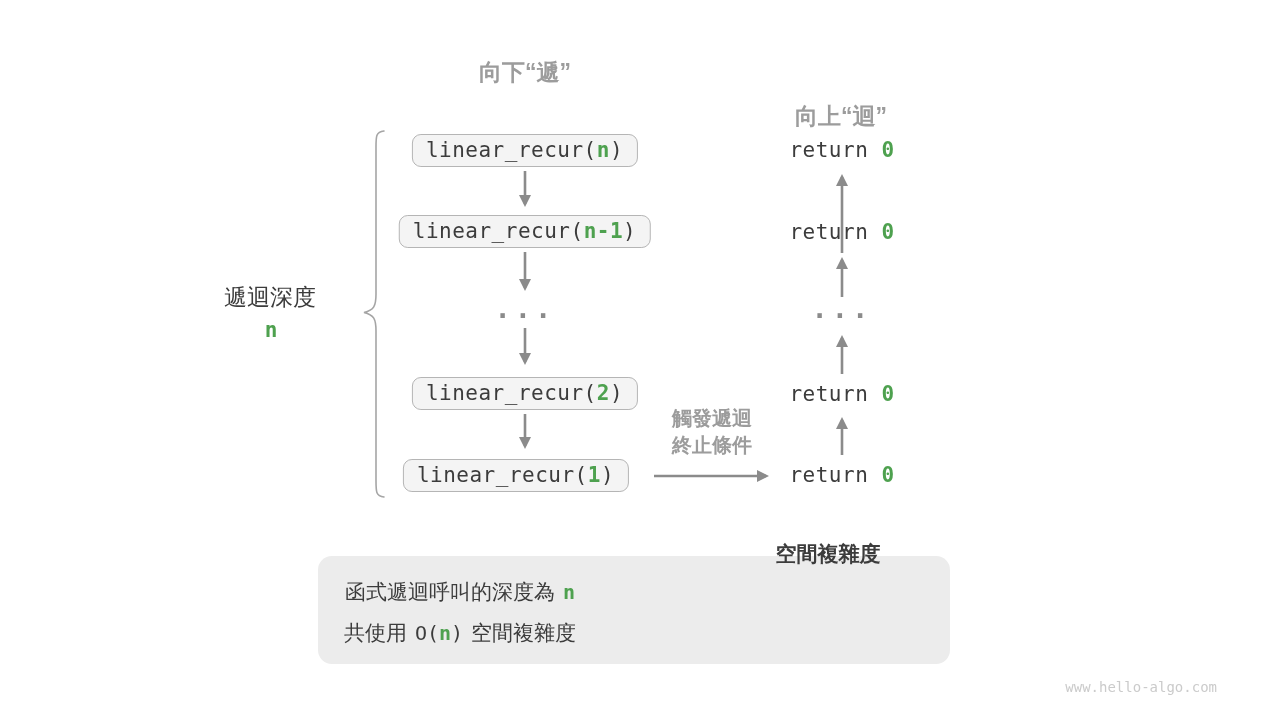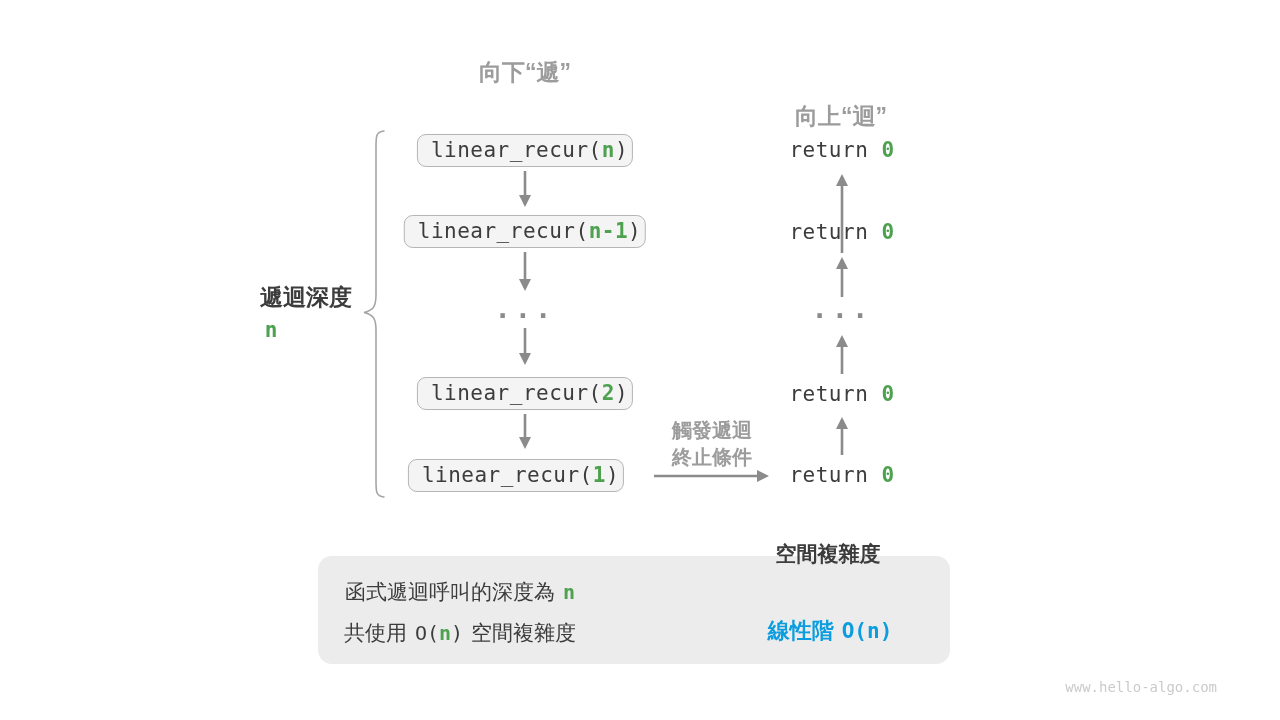--- a/index.html
+++ b/index.html
@@ -31,41 +31,41 @@
   .col-header {
     font-size: 23px;
     font-weight: bold;
     color: var(--gray_label);
     white-space: nowrap;
   }
   .call-box {
     border: 1.6px solid var(--box_border);
     border-radius: 9px;
     background: var(--box_fill);
-    padding: 3px 4px 4px 13px;
+    padding: 3px 14px 4px 13px;
     font-size: 21px;
     letter-spacing: 0.5px;
     color: var(--dark);
     white-space: nowrap;
   }
   .call-box .arg, .ret .val { color: var(--green); font-weight: bold; }
   .ret {
     font-size: 21px;
     letter-spacing: 0.5px;
     color: var(--dark);
     white-space: nowrap;
   }
   .dots {
     font-size: 27px;
     font-weight: bold;
     letter-spacing: 4px;
     color: var(--arrow);
     line-height: 26px;
   }
-  .depth-label { font-size: 23px; color: var(--dark); font-weight: 700; white-space: nowrap; margin-left: 36px; }
+  .depth-label { font-size: 23px; color: var(--dark); font-weight: 400; white-space: nowrap; }
   .depth-n { font-size: 21px; font-weight: bold; color: var(--green); }
   .note {
     font-size: 20px;
     font-weight: bold;
     color: var(--gray_label);
     text-align: center;
     line-height: 27px;
     white-space: nowrap;
   }
   .panel {
@@ -148,34 +148,31 @@
     <span>return </span><span class="val">0</span>
   </div>
   <div class="abs center-x dots mono" style="left:842px; top:296px;">...</div>
   <div class="abs center-x ret mono" style="left:842px; top:382px;">
     <span>return </span><span class="val">0</span>
   </div>
   <div class="abs center-x ret mono" style="left:842px; top:463px;">
     <span>return </span><span class="val">0</span>
   </div>
 
-  <div class="abs center-x note" style="left:712px; top:405px;margin-top:12px;">
+  <div class="abs center-x note" style="left:712px; top:405px;">
     <div>觸發遞迴</div>
     <div>終止條件</div>
   </div>
 
   <div class="abs panel"></div>
 
   <div class="abs center-x panel-line" style="left:460px; top:578px;">
     <span>函式遞迴呼叫的深度為</span><span class="mono g sp8">n</span>
   </div>
   <div class="abs center-x panel-line" style="left:460px; top:619px;">
     <span>共使用</span><span class="mono mono-seg sp8">O(</span><span class="mono g">n</span><span class="mono mono-seg">)</span><span class="sp8">空間複雜度</span>
   </div>
 
   <div class="abs center-x result-title" style="left:828px; top:540px;">空間複雜度</div>
-  <div class="abs center-x result-value" style="left:830px; top:616px;">
-    <span>線性階</span><span class="mono sp8">O(n)</span>
-  </div>
 
   <div class="abs footer-text mono" style="right:47px; top:679px;">www.hello-algo.com</div>
 
 </div>
 
 </body></html>

